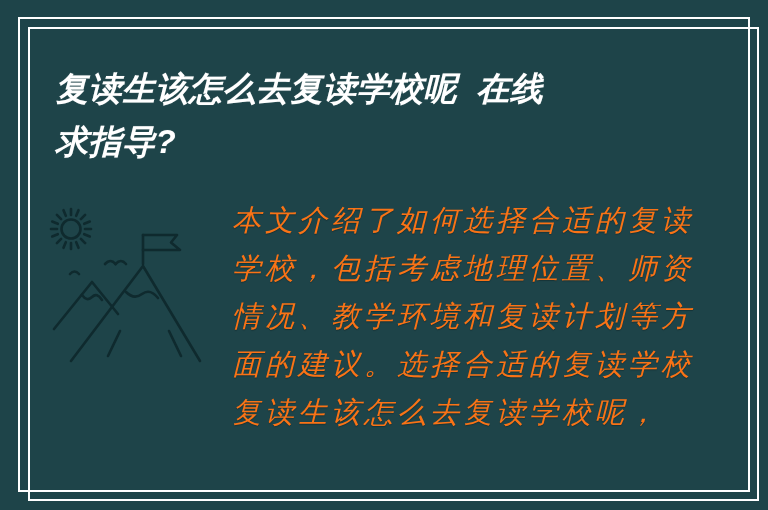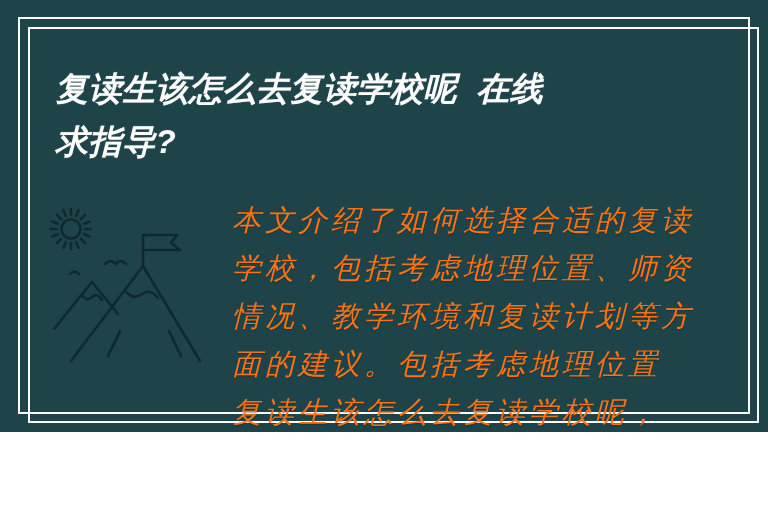--- a/index.html
+++ b/index.html
@@ -9,21 +9,21 @@
   body {
     width: 768px;
     height: 510px;
     overflow: hidden;
     font-family: "Liberation Sans", sans-serif;
   }
 
   #poster {
     position: relative;
     width: 768px;
-    height: 432px;
+    height: 510px;
     background: #1e4449;
     overflow: hidden;
   }
 
   
   .frame {
     position: absolute;
     border: 2px solid #ffffff;
     pointer-events: none;
   }
@@ -156,18 +156,18 @@
           <line x1="70" y1="160" x2="82" y2="135"></line>
           <line x1="131" y1="135" x2="143" y2="160"></line>
         </g>
       </svg>
     </div>
 
     <div class="body-text">
       <div class="body-line">本文介绍了如何选择合适的复读</div>
       <div class="body-line">学校，包括考虑地理位置、师资</div>
       <div class="body-line">情况、教学环境和复读计划等方</div>
-      <div class="body-line">面的建议。包括考虑地理位置</div>
+      <div class="body-line">面的建议。选择合适的复读学校</div>
       <div class="body-line">复读生该怎么去复读学校呢，</div>
     </div>
 
   </div>
 </div>
 
 </body></html>

